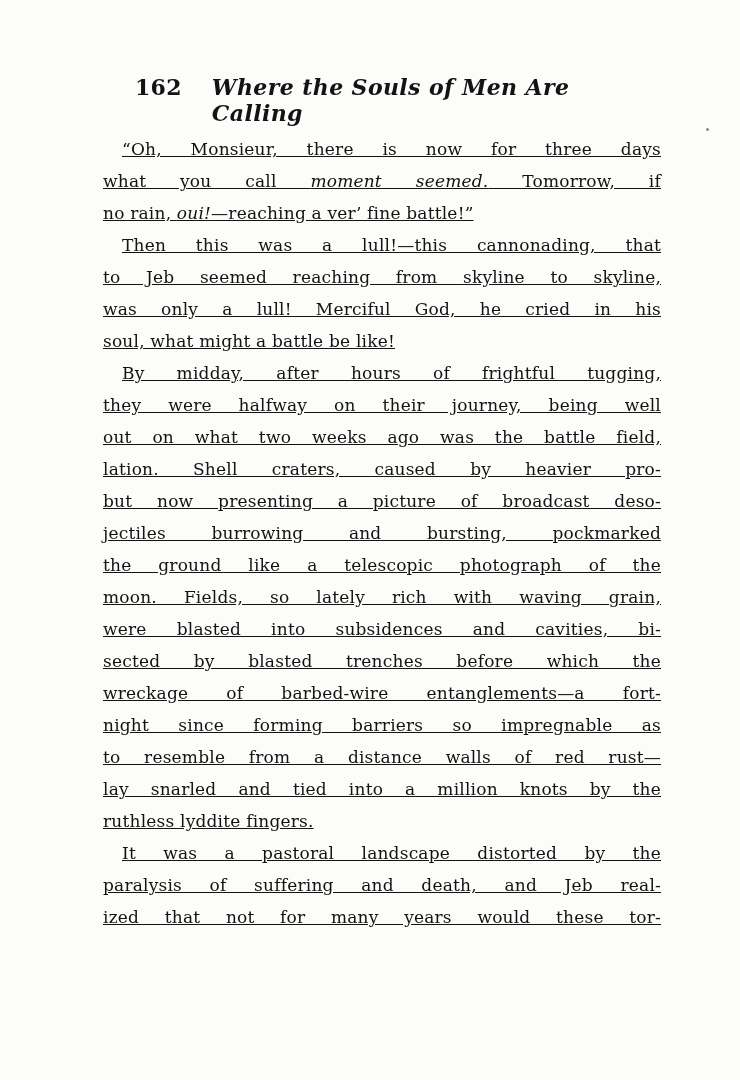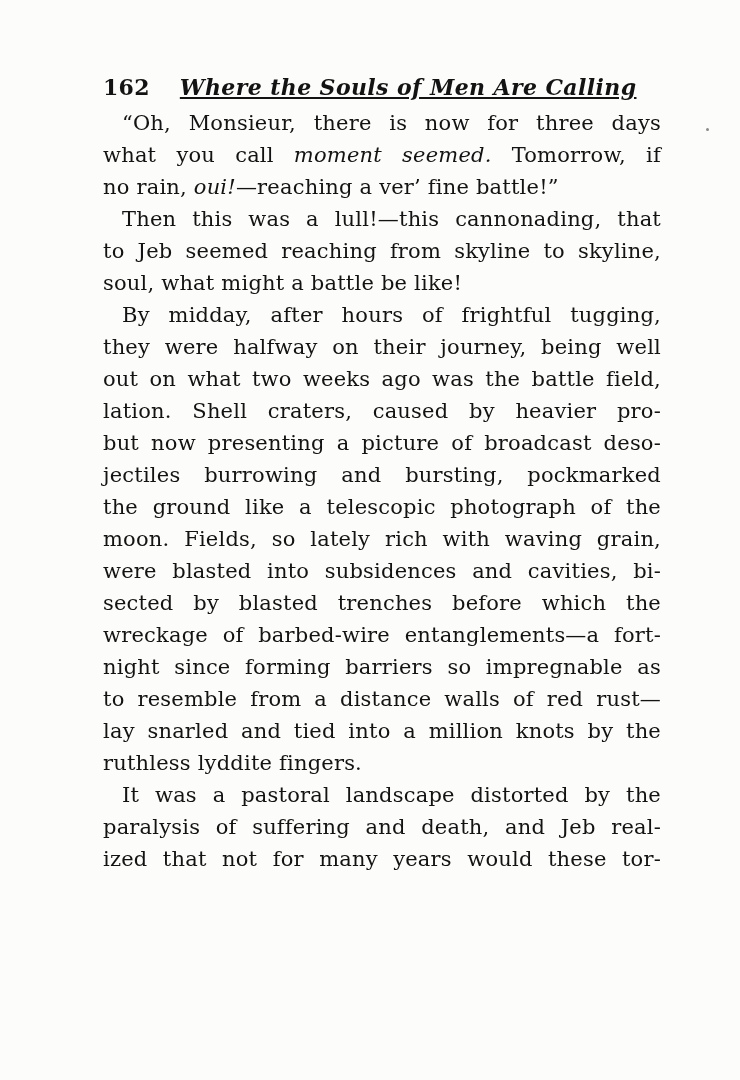--- a/index.html
+++ b/index.html
@@ -30,30 +30,31 @@
     display: flex;
     align-items: baseline;
     gap: 30px;
     font-size: 22px;
     font-weight: 700;
     margin-bottom: 7px;
     letter-spacing: 0.3px;
   }
   .running-head .page-num {
     font-style: normal;
+    margin-left: 32px;
   }
   .running-head .head-title {
     font-style: italic;
     letter-spacing: 0.4px;
-    text-decoration: underline;
   }
   .text-block {
-    font-size: 21px;
+    font-size: 17px;
     line-height: 32px;
     letter-spacing: 0.2px;
+    text-decoration: underline;
   }
   .paragraph { margin: 0; }
   .line {
     width: 100%;
     text-align: justify;
     text-align-last: justify;
     white-space: nowrap;
   }
   .line.last {
     text-align-last: left;
@@ -84,20 +85,21 @@
     </div>
     <div class="text-block">
         <div class="paragraph">
           <div class="line indent"><span>“Oh, Monsieur, there is now for three days</span></div>
           <div class="line"><span>what you call </span><span class="italic">moment seemed.</span><span> Tomorrow, if</span></div>
           <div class="line last"><span>no rain, </span><span class="italic">oui!</span><span>—reaching a ver’ fine battle!”</span></div>
         </div>
         <div class="paragraph">
           <div class="line indent"><span>Then this was a lull!—this cannonading, that</span></div>
           <div class="line"><span>to Jeb seemed reaching from skyline to skyline,</span></div>
+          <div class="line"><span>was only a lull! Merciful God, he cried in his</span></div>
           <div class="line last"><span>soul, what might a battle be like!</span></div>
         </div>
         <div class="paragraph">
           <div class="line indent"><span>By midday, after hours of frightful tugging,</span></div>
           <div class="line"><span>they were halfway on their journey, being well</span></div>
           <div class="line"><span>out on what two weeks ago was the battle field,</span></div>
           <div class="line"><span>lation. Shell craters, caused by heavier pro-</span></div>
           <div class="line"><span>but now presenting a picture of broadcast deso-</span></div>
           <div class="line"><span>jectiles burrowing and bursting, pockmarked</span></div>
           <div class="line"><span>the ground like a telescopic photograph of the</span></div>

